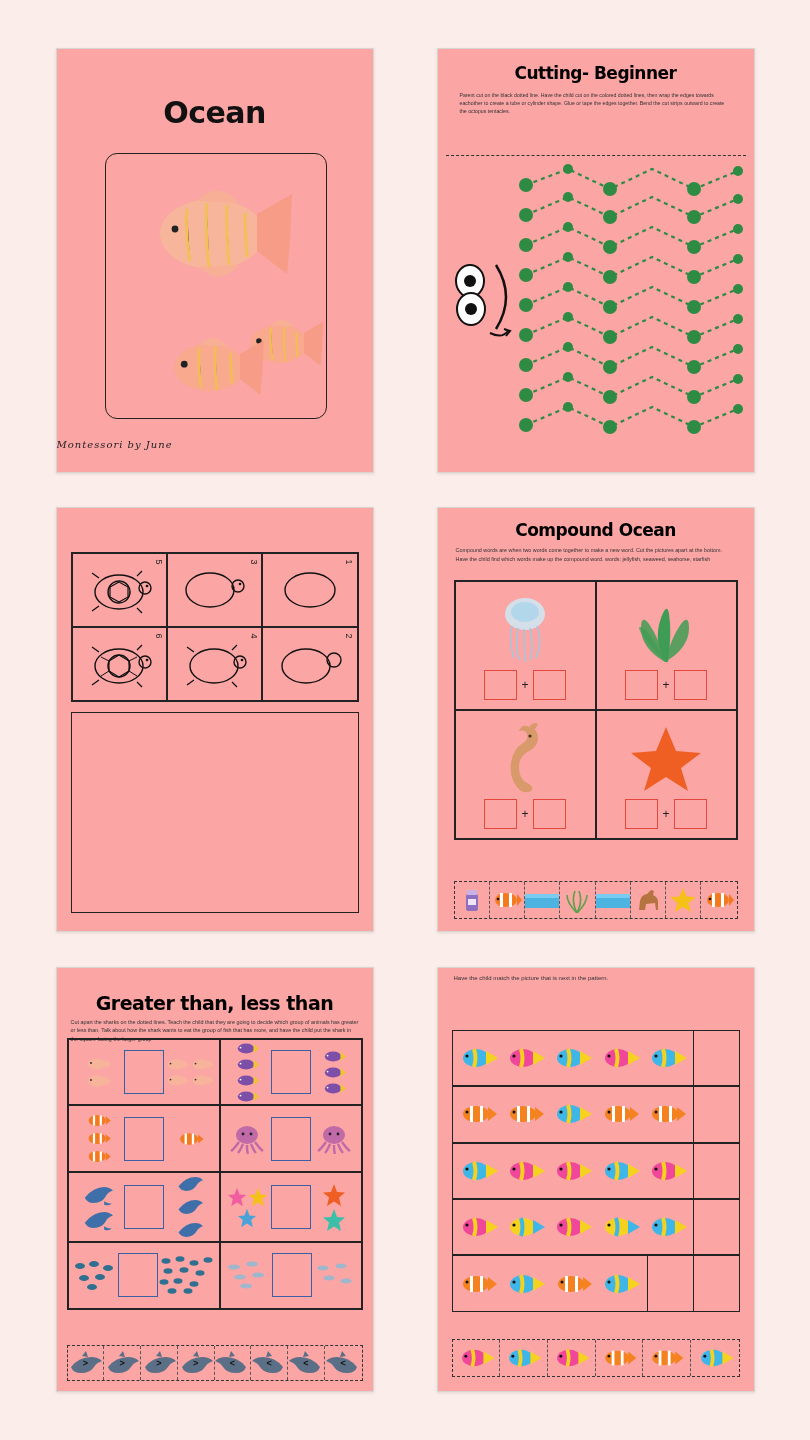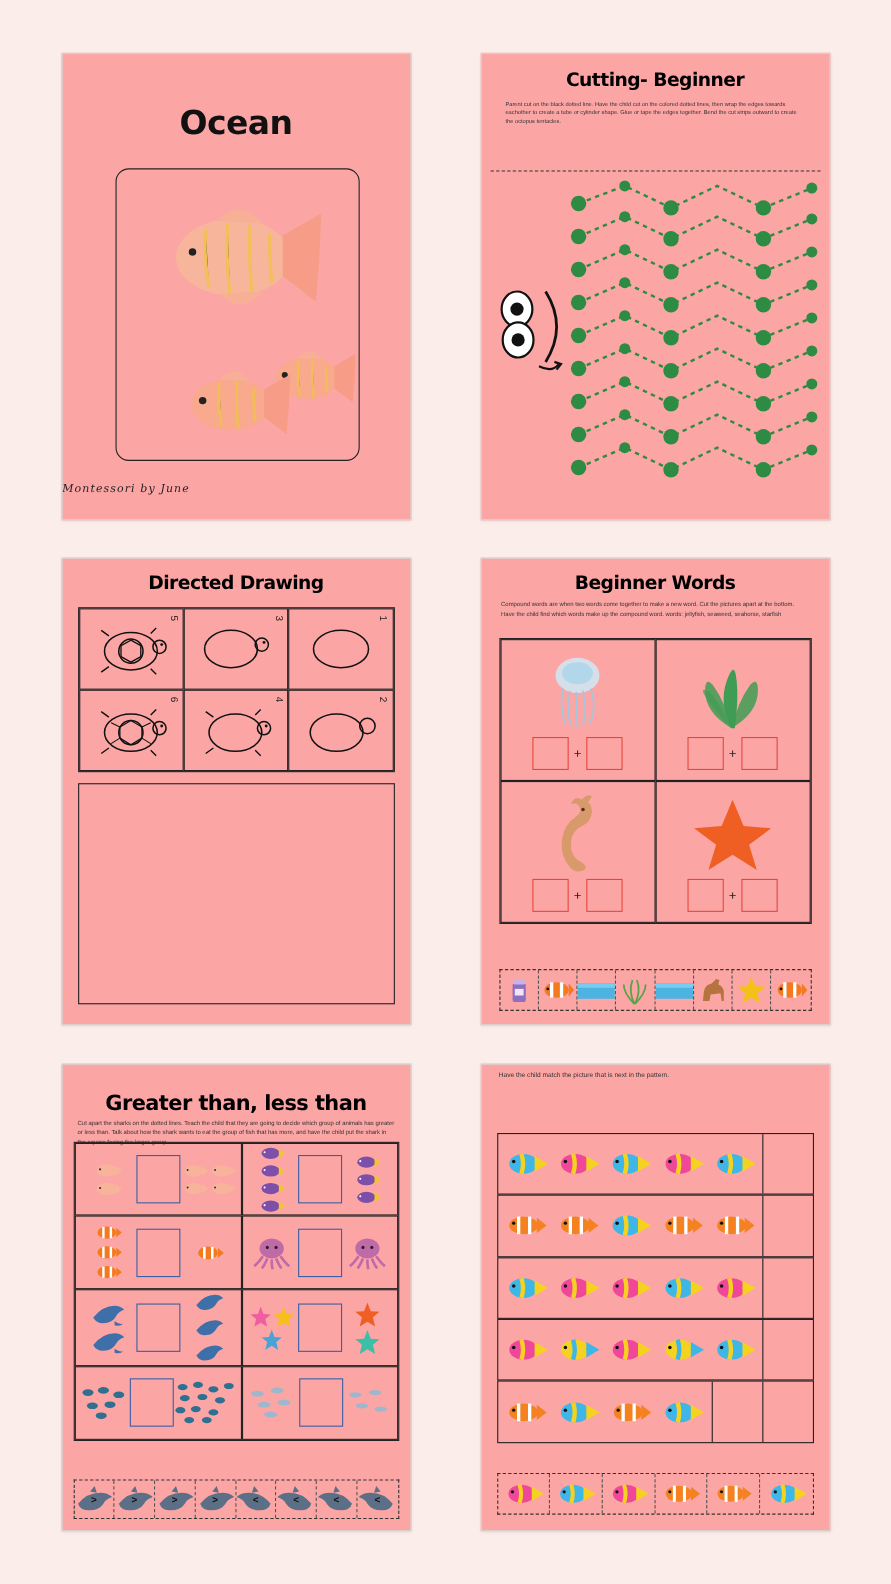--- a/index.html
+++ b/index.html
@@ -373,21 +373,20 @@
             </g>
           </svg>
         </div>
       </div>
     </div>
   </div>
 
   <div class="cell">
     <div class="sheet">
       <div class="sheet-inner">
-        <div class="title-big dd-title">Directed Drawing</div>
         <div class="dd-grid">
 
           <div class="dd-box">
             <span class="dd-num">5</span>
             <svg width="80" height="60" viewBox="0 0 80 60">
               <ellipse cx="40" cy="32" rx="24" ry="17" fill="none" stroke="#111" stroke-width="1.4"></ellipse>
               <circle cx="40" cy="32" r="11" fill="none" stroke="#111" stroke-width="1.4" transform="rotate(10 40 32)"></circle>
               <polygon points="40,22 49,27 49,37 40,42 31,37 31,27" fill="none" stroke="#111" stroke-width="1.2"></polygon>
               <circle cx="66" cy="28" r="6" fill="none" stroke="#111" stroke-width="1.4"></circle>
               <circle cx="68" cy="26" r="1.3" fill="#111"></circle>
@@ -444,21 +443,21 @@
 
         </div>
         <div class="dd-blank"></div>
       </div>
     </div>
   </div>
 
   <div class="cell">
     <div class="sheet">
       <div class="sheet-inner">
-        <div class="title-big cw-title">Beginner Words</div>
+        <div class="title-big cw-title">Compound Ocean</div>
         <div class="cw-desc">Compound words are when two words come together to make a new word. Cut the pictures apart at the bottom. Have the child find which words make up the compound word.  words: jellyfish, seaweed, seahorse, starfish</div>
 
         <div class="cw-grid">
 
           <div class="cw-cell">
             <div class="cw-pic">
               <svg width="70" height="72" viewBox="0 0 70 72">
                 <ellipse cx="35" cy="22" rx="20" ry="16" fill="#cfe6f2" opacity="0.9"></ellipse>
                 <ellipse cx="35" cy="20" rx="14" ry="10" fill="#a9d4ea" opacity="0.8"></ellipse>
                 <g stroke="#9cc9e3" stroke-width="1.6" fill="none" opacity="0.9">

